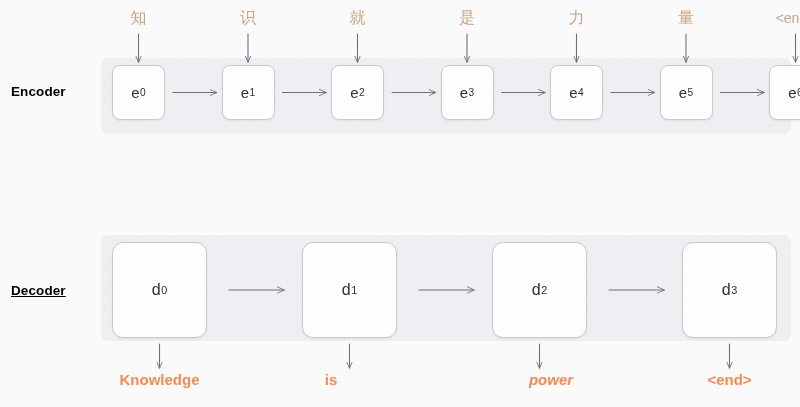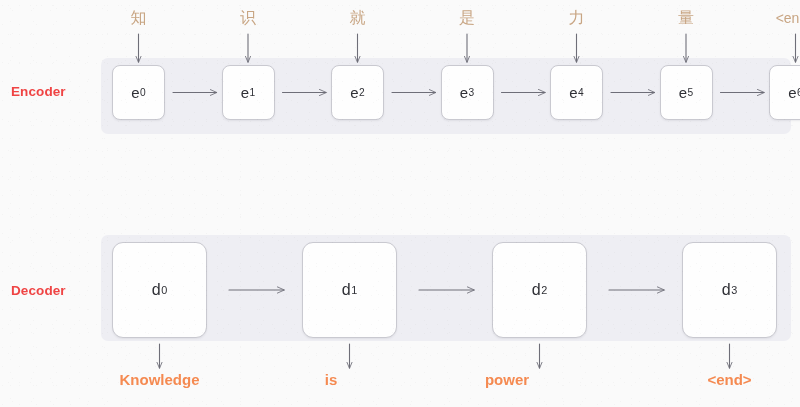--- a/index.html
+++ b/index.html
@@ -59,26 +59,26 @@
     top: 235px;
     width: 690px;
     height: 106px;
   }
 
   
   .row-label {
     position: absolute;
     font-size: 13.5px;
     font-weight: bold;
-    color: #ef4444;
+    color: #000000;
     letter-spacing: 0.1px;
     white-space: nowrap;
   }
   #encoder-label { left: 11px; top: 84px; }
-  #decoder-label { left: 11px; top: 283px; }
+  #decoder-label { left: 11px; top: 283px; text-decoration: underline; }
 
   
   .cell {
     position: absolute;
     background: #fefefe;
     border: 1px solid #c9c9d0;
     border-radius: 9px;
     box-sizing: border-box;
     display: flex;
     align-items: center;
@@ -229,21 +229,21 @@
       <div class="output" style="left: 159.5px;">Knowledge</div>
       <div class="cell dec" style="left: 302px; top: 242px; width: 95px; height: 96px;">
         <span>d</span>
         <span class="sub">1</span>
       </div>
       <div class="output" style="left: 331px;">is</div>
       <div class="cell dec" style="left: 492px; top: 242px; width: 95px; height: 96px;">
         <span>d</span>
         <span class="sub">2</span>
       </div>
-      <div class="output" style="left: 507px;">power</div>
+      <div class="output" style="left: 551px; font-style: italic;">power</div>
       <div class="cell dec" style="left: 682px; top: 242px; width: 95px; height: 96px;">
         <span>d</span>
         <span class="sub">3</span>
       </div>
       <div class="output" style="left: 729.5px;">&lt;end&gt;</div>
     </div>
 
 </div>
 
 <div id="noise"></div>

